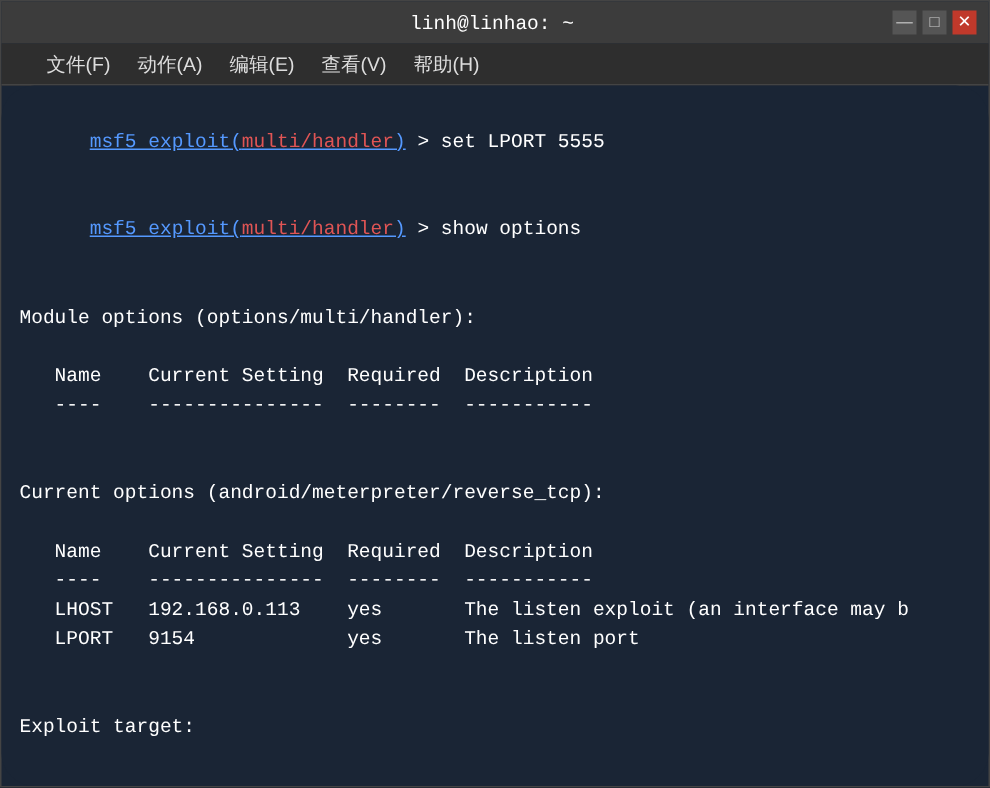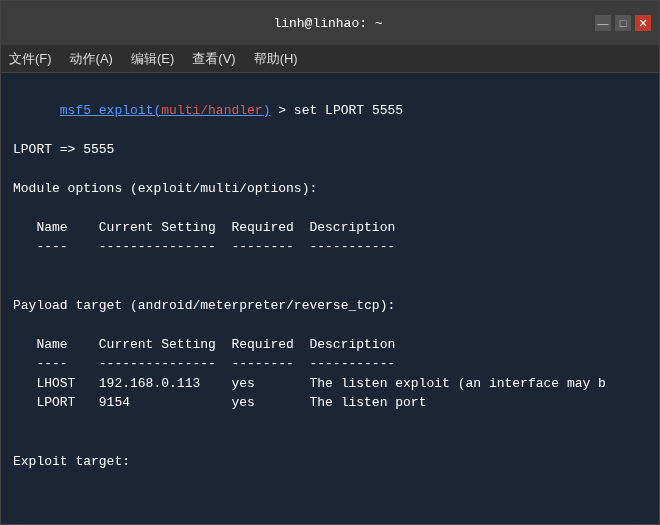--- a/index.html
+++ b/index.html
@@ -20,21 +20,21 @@
       width: 660px;
       height: 525px;
       background: #1a2535;
       display: flex;
       flex-direction: column;
       border: 1px solid #444;
     }
 
     .title-bar {
       background: #3c3c3c;
-      height: 44px;
+      height: 28px;
       display: flex;
       align-items: center;
       justify-content: space-between;
       padding: 0 8px;
       flex-shrink: 0;
     }
 
     .title-bar-text {
       color: #ffffff;
       font-size: 13px;
@@ -60,21 +60,21 @@
       align-items: center;
       justify-content: center;
       line-height: 1;
     }
 
     .menu-bar {
       background: #2e2e2e;
       height: 28px;
       display: flex;
       align-items: center;
-      padding: 0 0;
+      padding: 0 22px;
       gap: 2px;
       flex-shrink: 0;
       border-bottom: 1px solid #444;
     }
 
     .menu-item {
       color: #dddddd;
       font-size: 13px;
       font-family: sans-serif;
       padding: 2px 8px;
@@ -155,36 +155,38 @@
     <span class="menu-item">查看(V)</span>
     <span class="menu-item">帮助(H)</span>
   </div>
 
   <div class="terminal-area">
 
     <div class="line">
       <span class="blue-link">msf5 exploit(<span class="red">multi/handler</span>)</span><span class="white"> &gt; set LPORT 5555</span>
     </div>
 
-    <div class="line"><span class="white">LPORT =&gt; 5555</span></div>
-
-
-    <div class="line empty"></div>
-
-    <div class="line"><span class="white">Module options (exploit/multi/options):</span></div>
+
+    <div class="line">
+      <span class="blue-link">msf5 exploit(<span class="red">multi/handler</span>)</span><span class="white"> &gt; show options</span>
+    </div>
+
+    <div class="line empty"></div>
+
+    <div class="line"><span class="white">Module options (options/multi/handler):</span></div>
 
     <div class="line empty"></div>
 
     <div class="line"><span class="white">   Name    Current Setting  Required  Description</span></div>
     <div class="line"><span class="white">   ----    ---------------  --------  -----------</span></div>
 
     <div class="line empty"></div>
     <div class="line empty"></div>
 
-    <div class="line"><span class="white">Payload target (android/meterpreter/reverse_tcp):</span></div>
+    <div class="line"><span class="white">Current options (android/meterpreter/reverse_tcp):</span></div>
 
     <div class="line empty"></div>
 
     <div class="line"><span class="white">   Name    Current Setting  Required  Description</span></div>
     <div class="line"><span class="white">   ----    ---------------  --------  -----------</span></div>
 
     <div class="line"><span class="white">   LHOST   192.168.0.113    yes       The listen exploit (an interface may b</span></div>
 
     <div class="line"><span class="white">   LPORT   9154             yes       The listen port</span></div>
 

